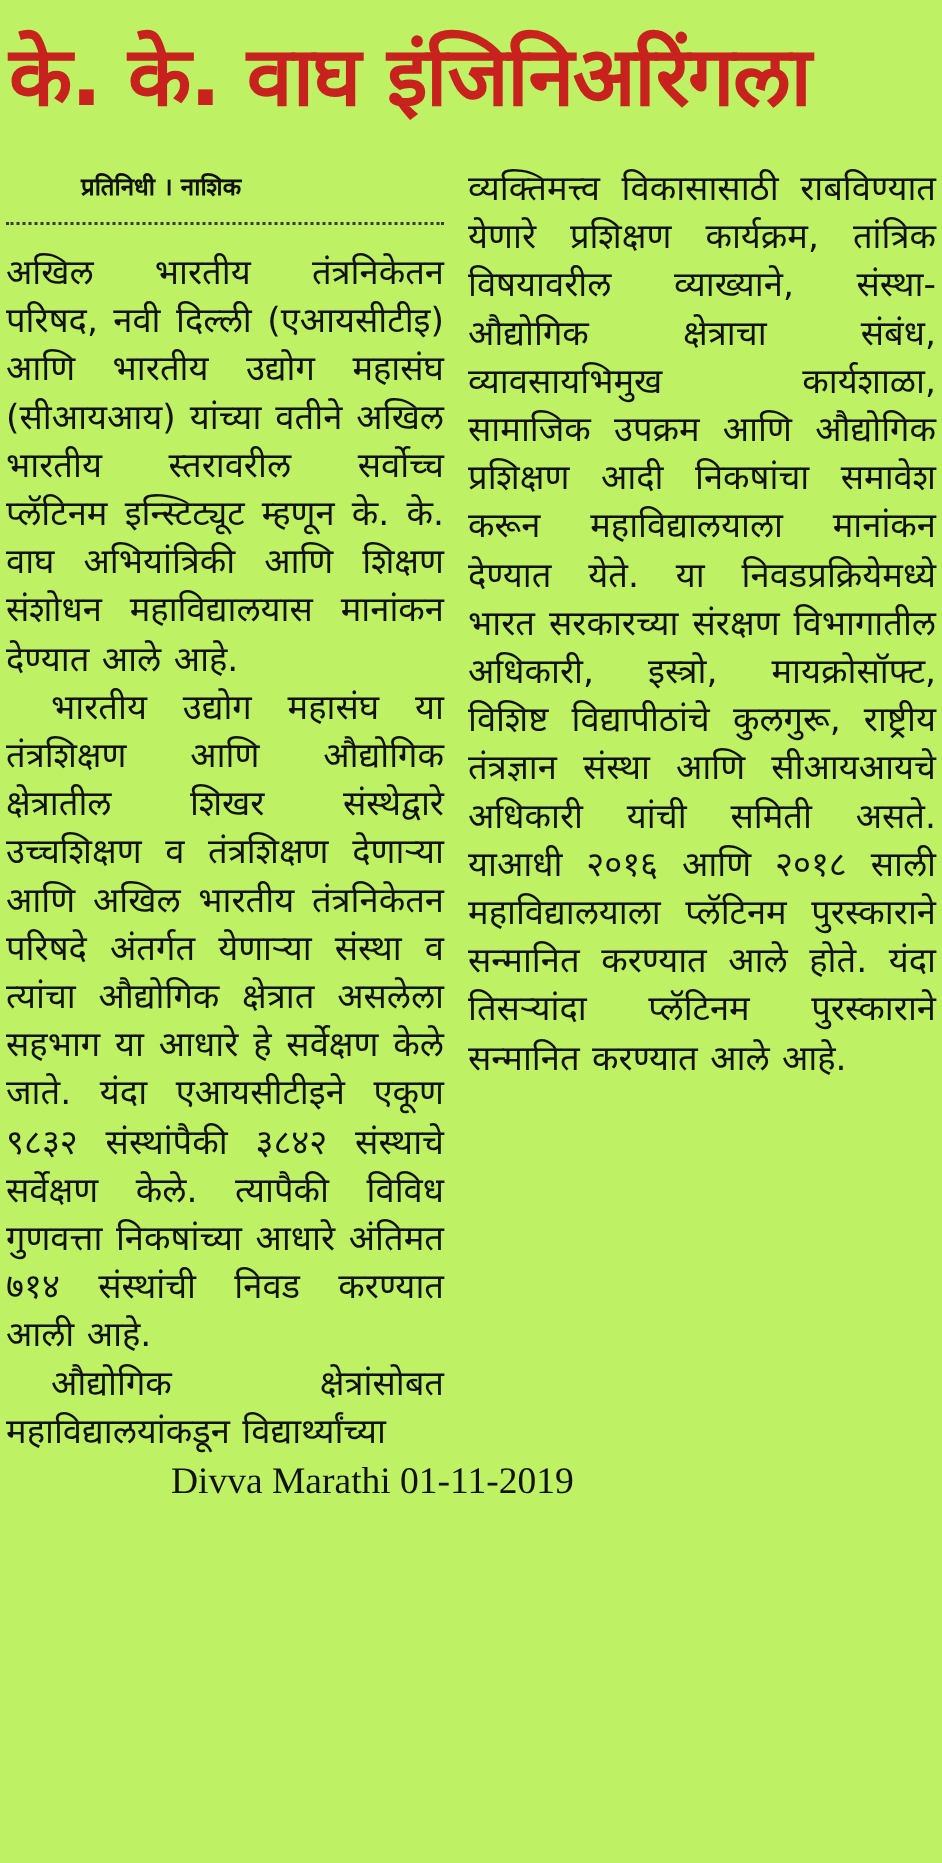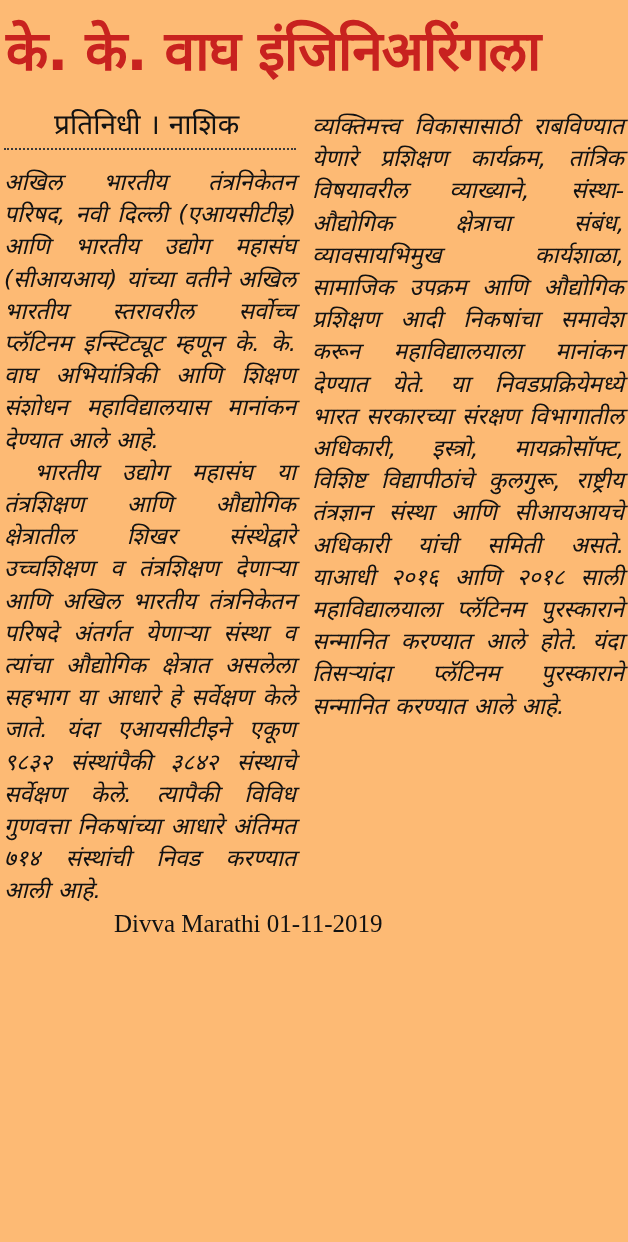--- a/index.html
+++ b/index.html
@@ -39,69 +39,69 @@
     margin-top: 16px;
     padding: 0 2px;
   }
   .col {
     box-sizing: border-box;
   }
   .col-left  { width: 292px; }
   .col-right { width: 306px; flex: 1; }
   
   .byline {
-    font-weight: 400;
-    font-size: 28px;
+    font-weight: 700;
+    font-size: 16px;
     line-height: 30px;
     padding-left: 50px;
     margin: 0 0 8px 0;
     white-space: nowrap;
   }
   .dotted-rule {
     border-bottom: 2px dotted #3a3a3a;
     height: 0;
     margin: 0 0 16px 0;
   }
   
   .body-para {
     margin: 0;
     font-size: 23px;
     line-height: 32.2px;
     text-align: justify;
     text-justify: inter-word;
     word-spacing: 1px;
-    font-style: italic;
   }
   .body-para.indent {
     text-indent: 30px;
   }
   
   .source-caption {
     font-family: "Liberation Serif", serif;
     font-size: 25px;
     line-height: 30px;
     margin: 2px 0 0 112px;
   }
 </style>
 </head>
 <body style="color: rgb(18, 18, 18);">
 
-<div class="clipping" style="background: #fdba74;">
+<div class="clipping" style="background: #bef264;">
 
   <div class="headline" style="color: rgb(200, 34, 31);">
     <div class="headline-line">के. के. वाघ इंजिनिअरिंगला</div>
   </div>
 
   <div class="columns">
 
     <div class="col col-left">
       <div class="byline">प्रतिनिधी । नाशिक</div>
       <div class="dotted-rule" style="border-bottom-color: rgb(58, 58, 58);"></div>
       <p class="body-para">अखिल भारतीय तंत्रनिकेतन परिषद, नवी दिल्ली (एआयसीटीइ) आणि भारतीय उद्योग महासंघ (सीआयआय) यांच्या वतीने अखिल भारतीय स्तरावरील सर्वोच्च प्लॅटिनम इन्स्टिट्यूट म्हणून के. के. वाघ अभियांत्रिकी आणि शिक्षण संशोधन महाविद्यालयास मानांकन देण्यात आले आहे.</p>
       <p class="body-para indent">भारतीय उद्योग महासंघ या तंत्रशिक्षण आणि औद्योगिक क्षेत्रातील शिखर संस्थेद्वारे उच्चशिक्षण व तंत्रशिक्षण देणाऱ्या आणि अखिल भारतीय तंत्रनिकेतन परिषदे अंतर्गत येणाऱ्या संस्था व त्यांचा औद्योगिक क्षेत्रात असलेला सहभाग या आधारे हे सर्वेक्षण केले जाते. यंदा एआयसीटीइने एकूण ९८३२ संस्थांपैकी ३८४२ संस्थाचे सर्वेक्षण केले. त्यापैकी विविध गुणवत्ता निकषांच्या आधारे अंतिमत ७१४ संस्थांची निवड करण्यात आली आहे.</p>
+      <p class="body-para indent">औद्योगिक क्षेत्रांसोबत महाविद्यालयांकडून विद्यार्थ्यांच्या</p>
     </div>
 
     <div class="col col-right">
       <p class="body-para">व्यक्तिमत्त्व विकासासाठी राबविण्यात येणारे प्रशिक्षण कार्यक्रम, तांत्रिक विषयावरील व्याख्याने, संस्था-औद्योगिक क्षेत्राचा संबंध, व्यावसायभिमुख कार्यशाळा, सामाजिक उपक्रम आणि औद्योगिक प्रशिक्षण आदी निकषांचा समावेश करून महाविद्यालयाला मानांकन देण्यात येते. या निवडप्रक्रियेमध्ये भारत सरकारच्या संरक्षण विभागातील अधिकारी, इस्त्रो, मायक्रोसॉफ्ट, विशिष्ट विद्यापीठांचे कुलगुरू, राष्ट्रीय तंत्रज्ञान संस्था आणि सीआयआयचे अधिकारी यांची समिती असते. याआधी २०१६ आणि २०१८ साली महाविद्यालयाला प्लॅटिनम पुरस्काराने सन्मानित करण्यात आले होते. यंदा तिसऱ्यांदा प्लॅटिनम पुरस्काराने सन्मानित करण्यात आले आहे.</p>
     </div>
 
   </div>
 
   <div class="source-caption">Divva Marathi 01-11-2019</div>
 

